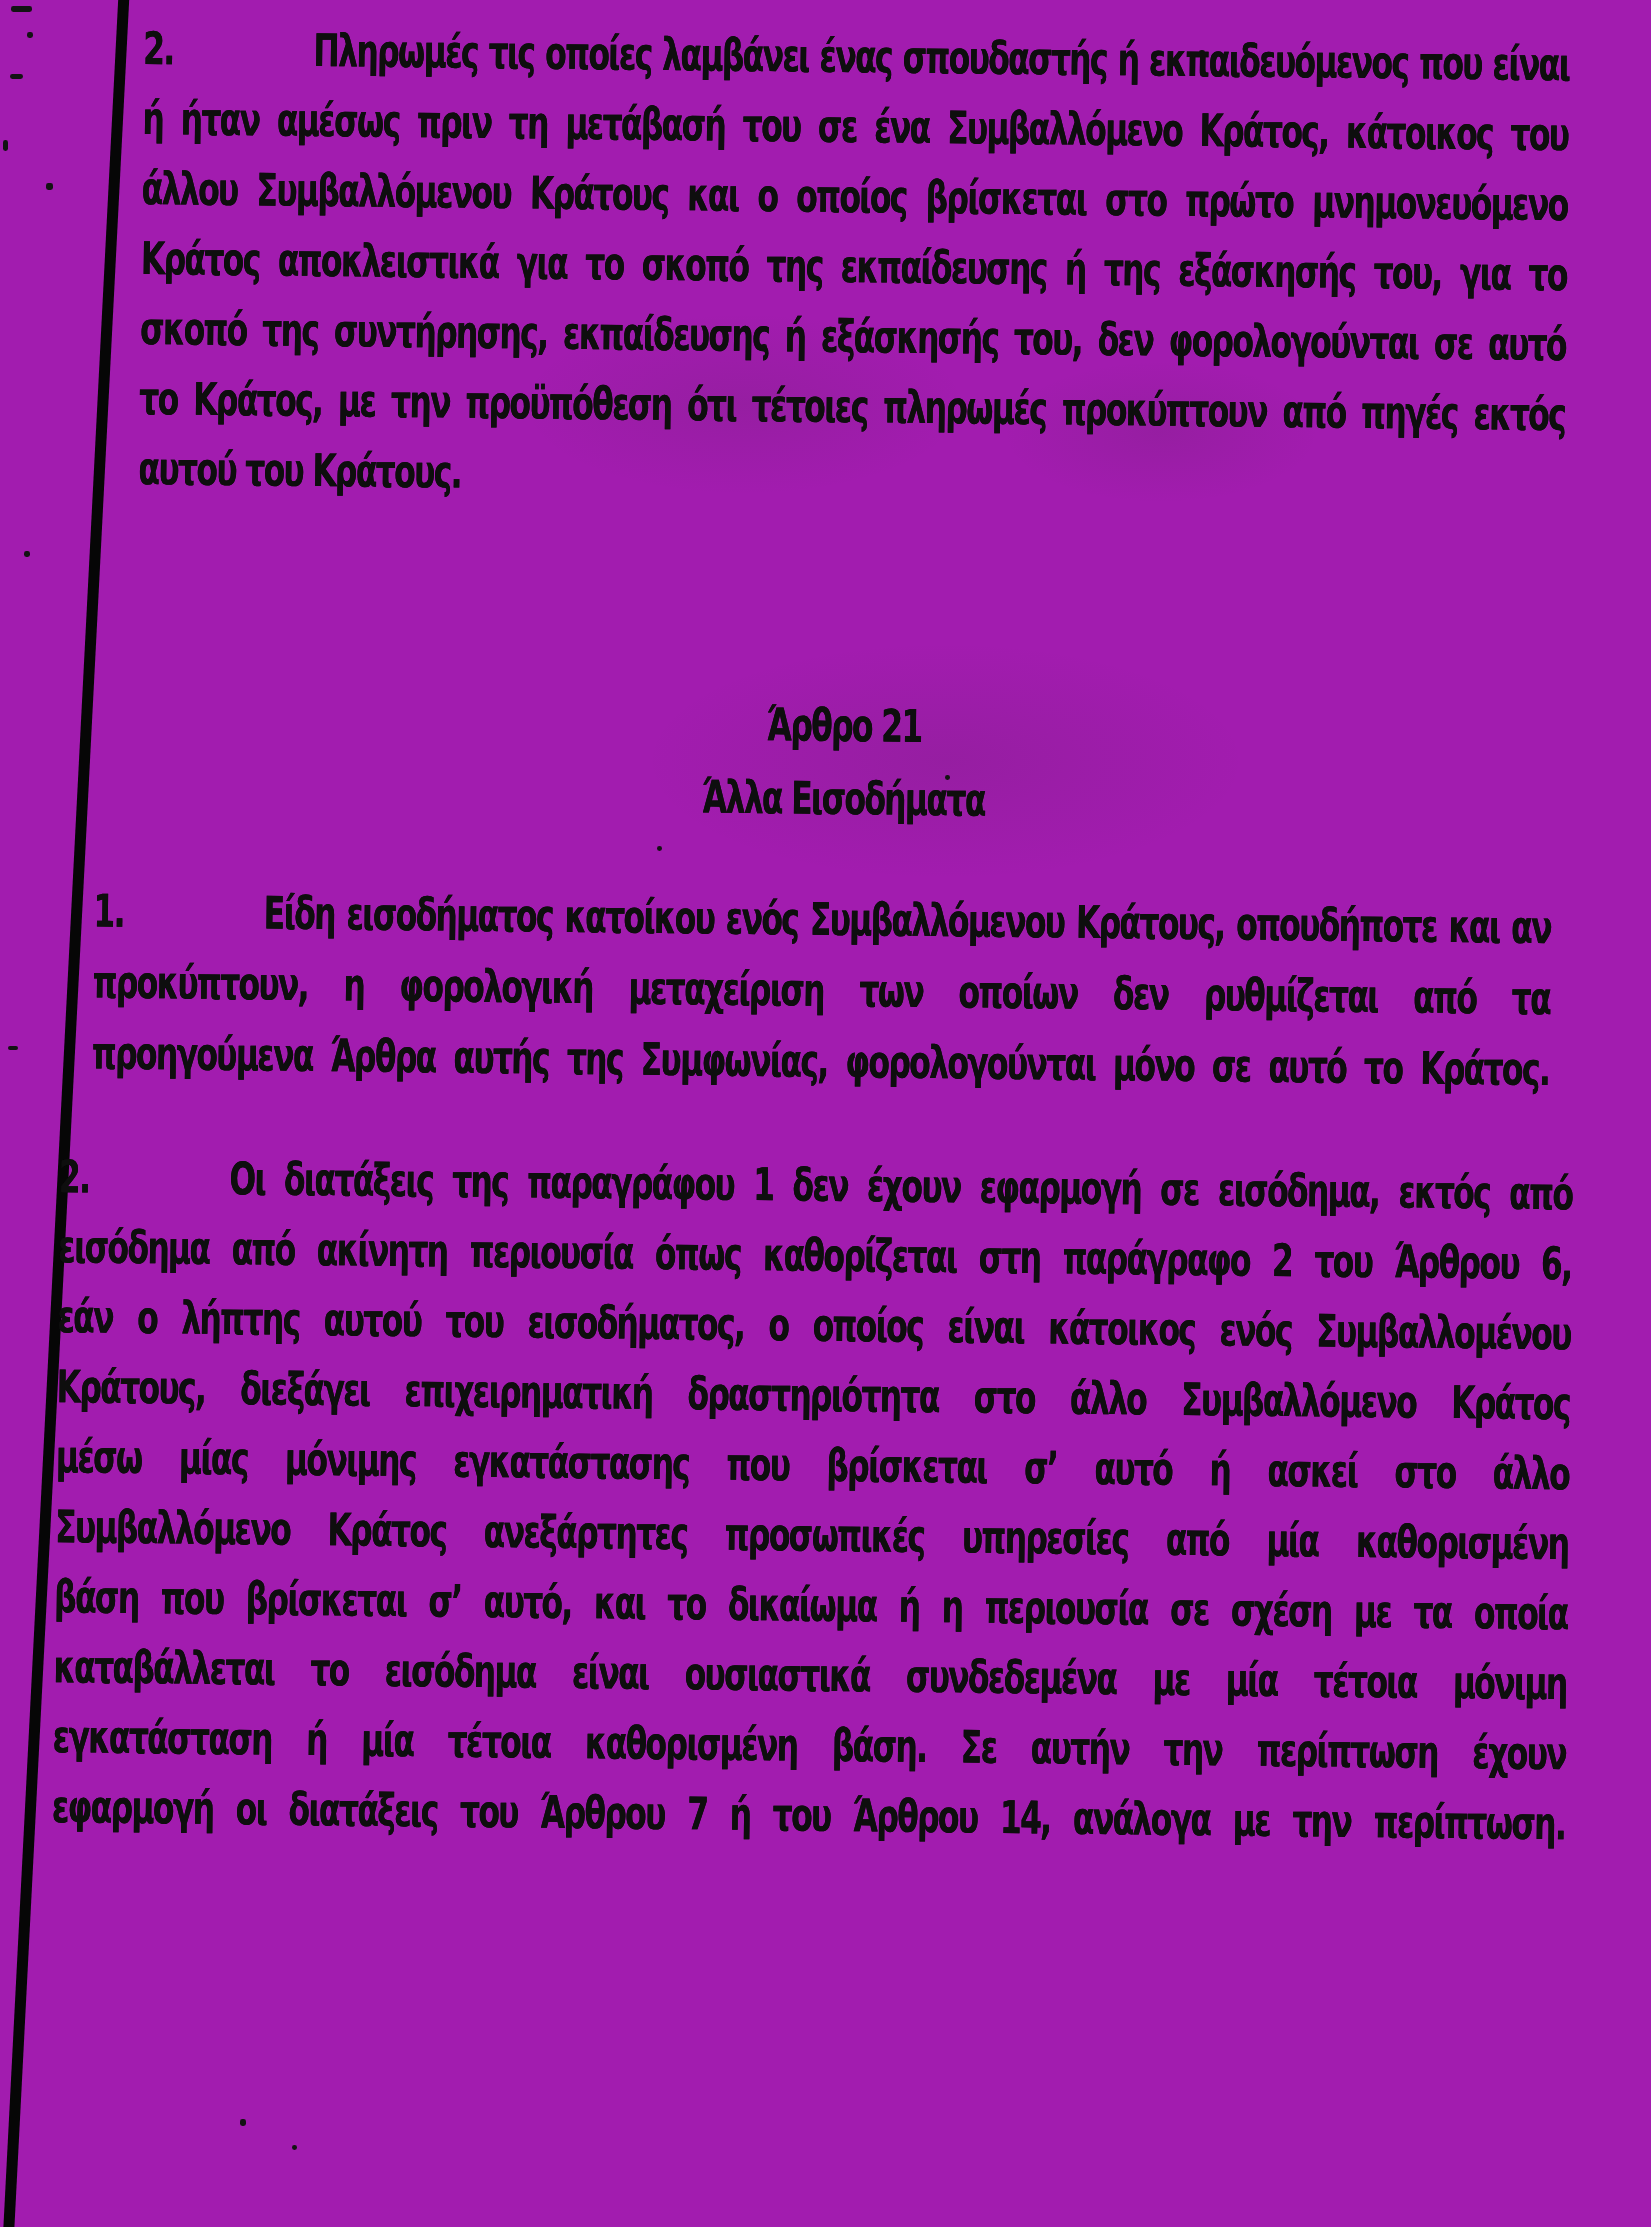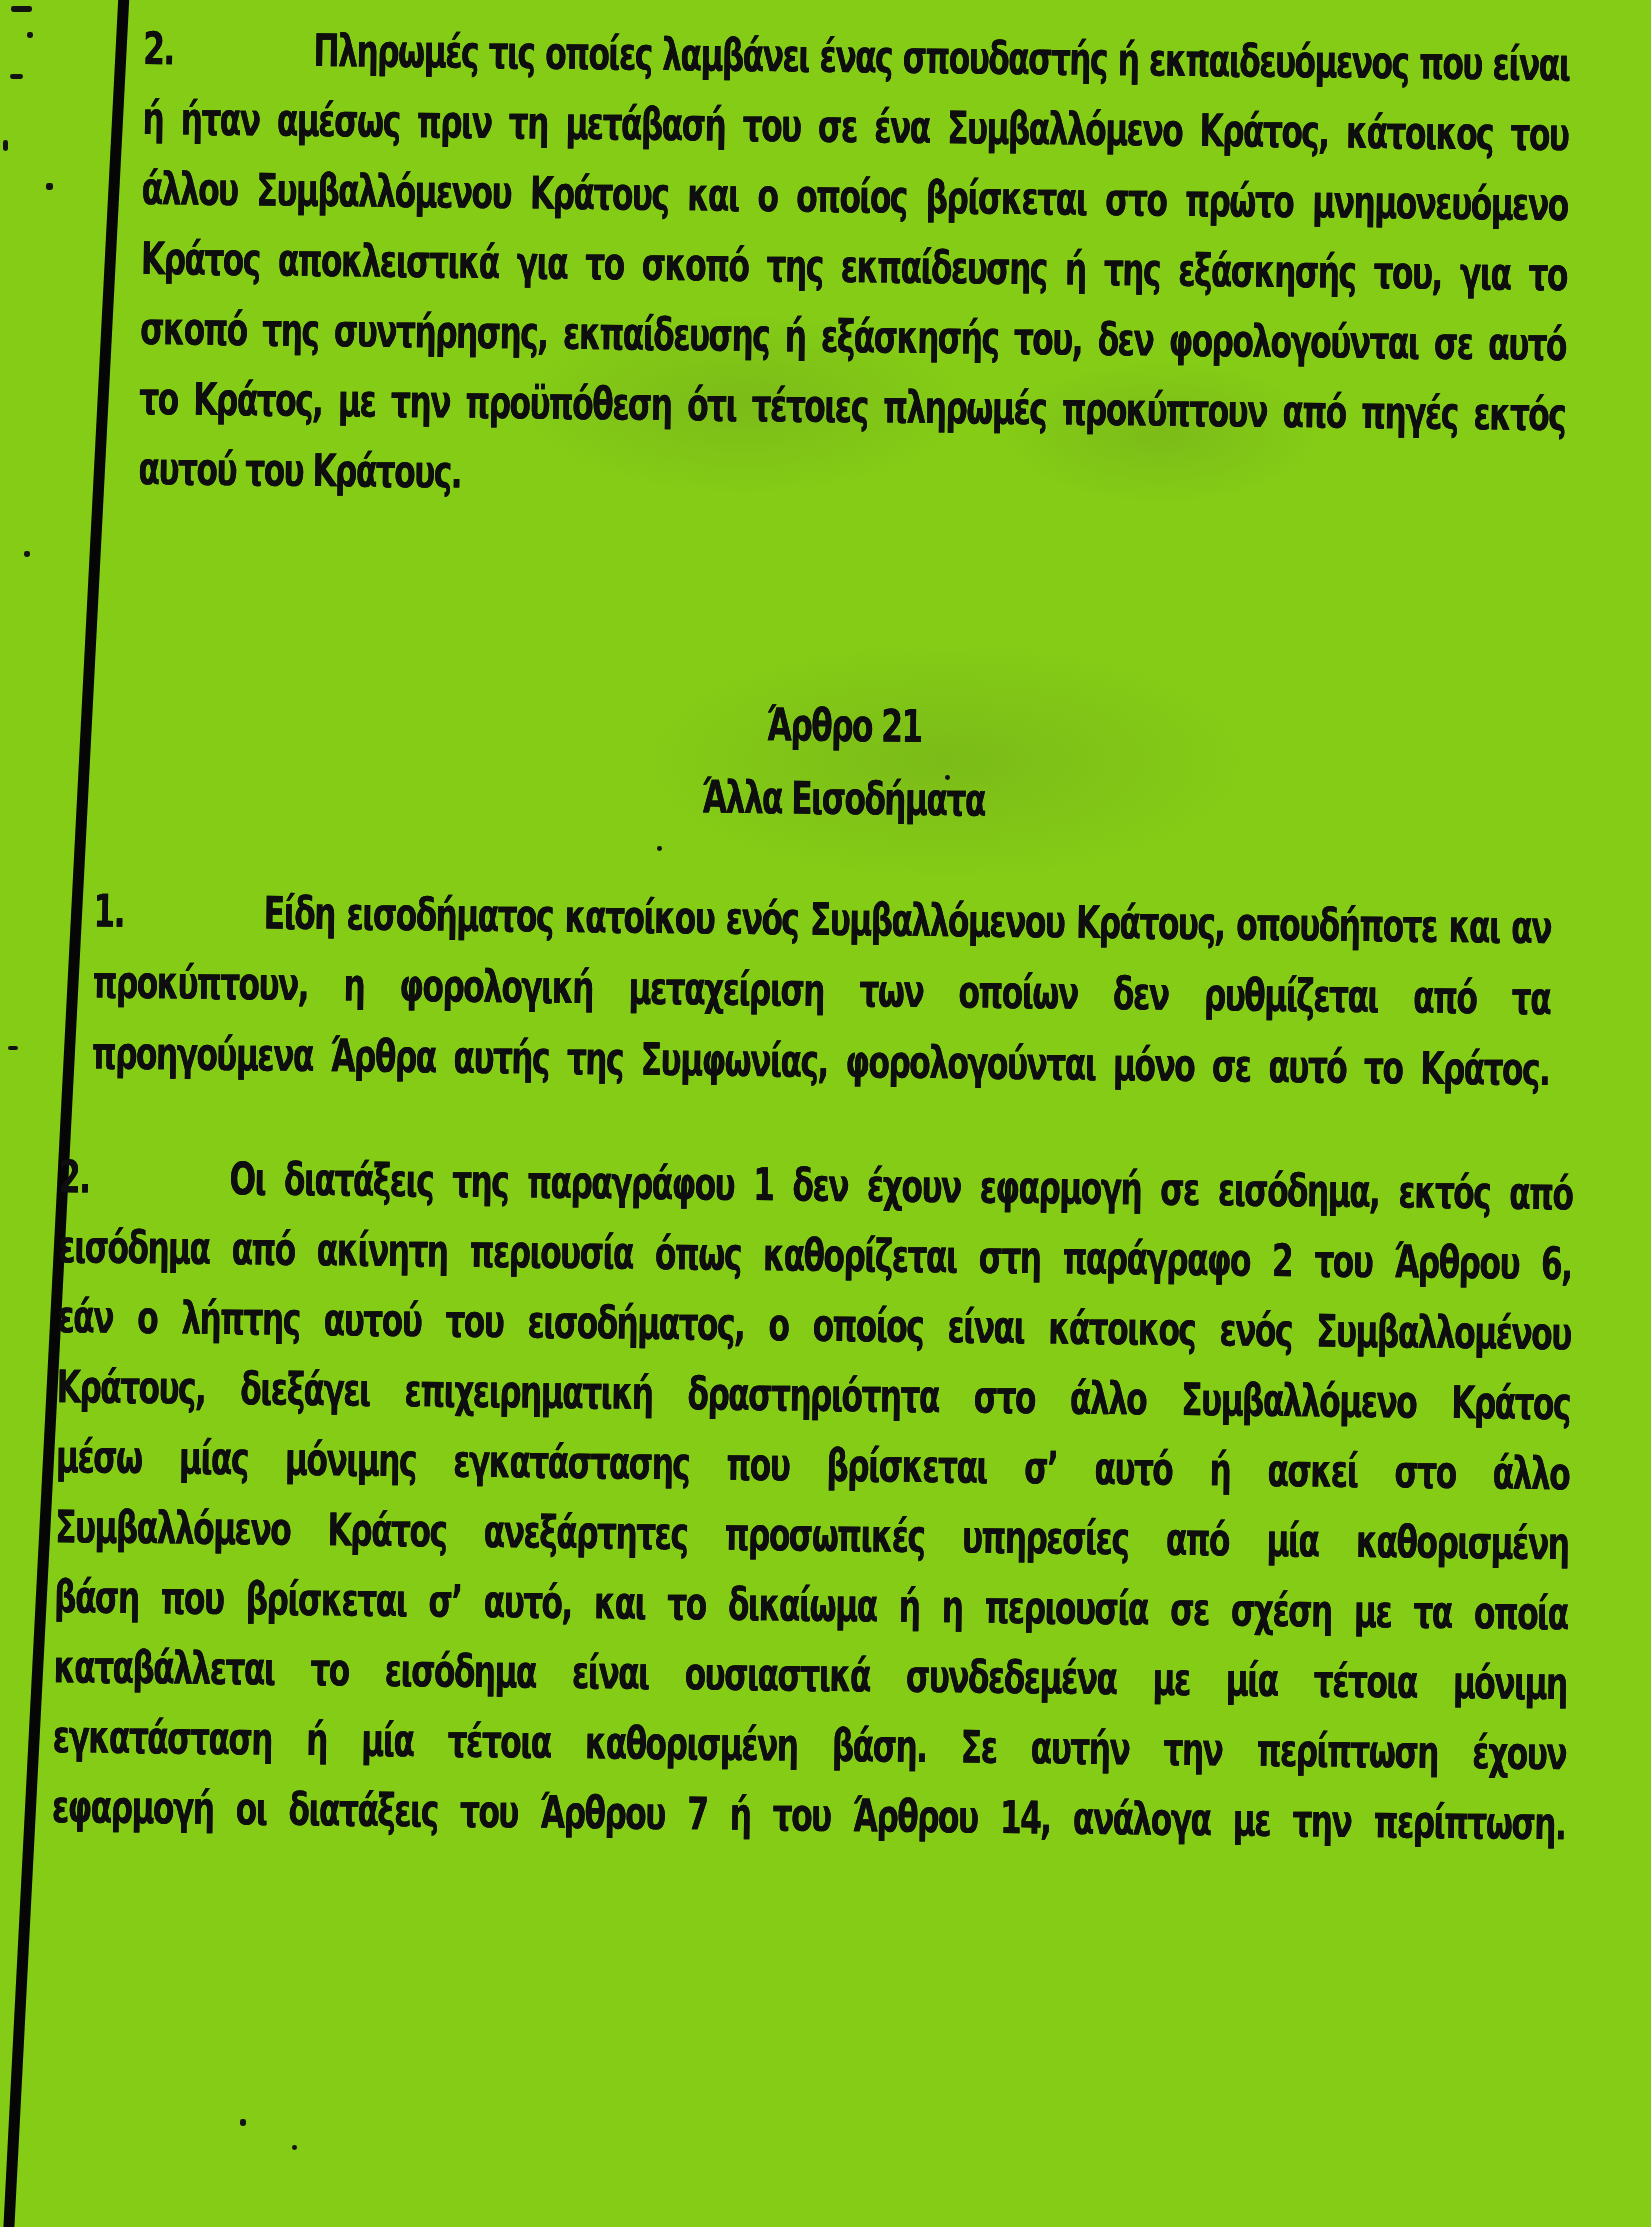--- a/index.html
+++ b/index.html
@@ -1,19 +1,19 @@
 <!DOCTYPE html>
 <html lang="el" style="font-size:13px"><head>
 <meta charset="utf-8">
 <style>
   html,body{margin:0;padding:0;background:#ffffff;}
   .sheet{
     position:relative;
     width:1652px;height:2227px;
-    background:#84cc16;
+    background:#a21caf;
     overflow:hidden;
   }
   
   .edge-line{
     position:absolute;
     left:60px;top:-32px;
     width:11.2px;height:2322px;
     background:#060606;
     transform:rotate(2.95deg);
   }

